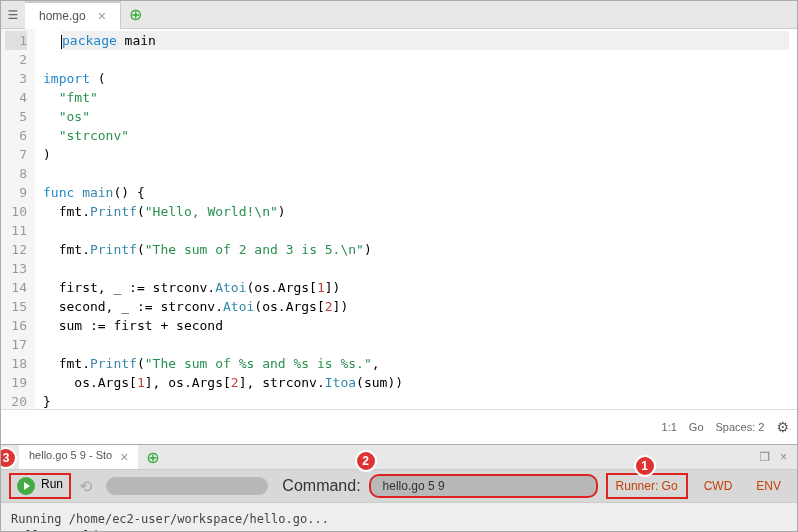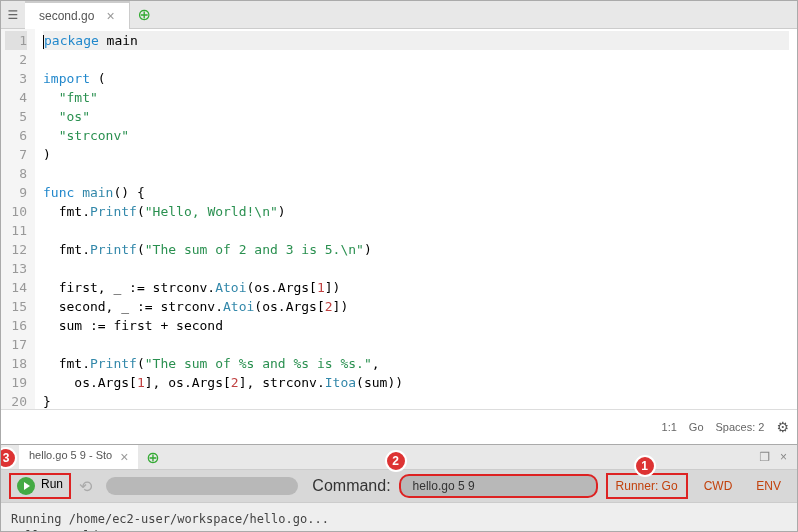--- a/index.html
+++ b/index.html
@@ -9,21 +9,21 @@
     .tab-icon-left { width: 24px; display: flex; align-items: center; justify-content: center; color: #666; }
     .tab { background: #fff; padding: 5px 14px; display: flex; align-items: center; gap: 12px; border-right: 1px solid #ccc; border-top: 2px solid transparent; font-size: 12px; color: #555; }
     .tab.active { border-top: 2px solid #ccc; }
     .tab-close { color: #999; cursor: pointer; font-size: 14px; }
     .tab-add { margin-left: 8px; color: #3a3; font-size: 16px; cursor: pointer; }
     
     .editor { display: flex; height: 380px; background: #fff; font-family: Consolas, monospace; font-size: 13px; }
     .gutter { background: #f5f5f5; color: #999; text-align: right; padding: 2px 8px 2px 4px; line-height: 19px; user-select: none; width: 34px; }
     .gutter div:first-child { background: #e0e0e0; }
     .code { flex: 1; padding: 2px 8px; line-height: 19px; white-space: pre; position: relative; }
-    .code .line:first-child { background: #f0f0f0; }
+    .code .line:first-child { background: #f0f0f0; margin-left: 18px; }
     .kw { color: #2288cc; }
     .str { color: #2a9050; }
     .ident { color: #3388aa; }
     .num { color: #c04040; }
     .cursor { border-left: 1px solid #000; display: inline-block; height: 14px; vertical-align: middle; }
     
     .status-bar { display: flex; justify-content: flex-end; align-items: center; gap: 12px; padding: 2px 8px; background: #fff; border-top: 1px solid #ddd; font-size: 11px; color: #666; height: 35px; }
     .gear { font-size: 14px; color: #555; }
     
     .runner-tabs { display: flex; align-items: center; background: #e8e8e8; border-top: 1px solid #aaa; border-bottom: 1px solid #ccc; height: 26px; justify-content: space-between; position: relative; }
@@ -31,35 +31,35 @@
     .runner-tab { background: #fff; padding: 4px 10px; display: flex; align-items: flex-start; gap: 8px; font-size: 11px; color: #555; }
     .runner-right-icons { display: flex; gap: 10px; padding-right: 10px; color: #888; }
     
     .runner-toolbar { display: flex; align-items: center; background: #d8d8d8; padding: 4px 8px; gap: 8px; height: 32px; position: relative; }
     .run-btn { display: flex; align-items: flex-start; gap: 6px; padding: 2px 6px; cursor: pointer; }
     .play-icon { width: 18px; height: 18px; background: #4a4; border-radius: 50%; display: flex; align-items: center; justify-content: center; color: #fff; font-size: 10px; }
     .play-icon::after { content: ""; border-left: 6px solid #fff; border-top: 4px solid transparent; border-bottom: 4px solid transparent; margin-left: 2px; }
     .reload-icon { color: #aaa; font-size: 16px; }
     .cmd-bar { flex: 1; background: #b8b8b8; border-radius: 10px; height: 18px; margin: 0 6px; }
     .cmd-label { color: #333; font-size: 16px; }
-    .cmd-input { background: #b8b8b8; border: none; border-radius: 10px; padding: 3px 12px; width: 199px; color: #333; font-size: 12px; }
+    .cmd-input { background: #b8b8b8; border: none; border-radius: 10px; padding: 3px 12px; width: 229px; color: #333; font-size: 12px; }
     .toolbar-text { color: #c2410c; font-size: 12px; padding: 4px 8px; cursor: pointer; }
     
     .red-box { border: 2px solid #d22; }
     .badge { position: absolute; width: 22px; height: 22px; background: #d33; border: 2px solid #fff; border-radius: 50%; color: #fff; display: flex; align-items: center; justify-content: center; font-weight: bold; font-size: 12px; z-index: 10; }
     
     .console { background: #eee; padding: 8px 10px; font-family: Consolas, monospace; font-size: 12px; color: #444; line-height: 17px; white-space: pre; border-top: 1px solid #ccc; height: 78px; }
   </style>
 </head>
 <body>
 
 <div class="top-tabs">
   <div class="tab-icon-left">☰</div>
   <div class="tab active">
-    <span>second.go</span>
+    <span>home.go</span>
     <span class="tab-close">×</span>
   </div>
   <div class="tab-add">⊕</div>
 </div>
 
 <div class="editor">
   <div class="gutter" id="gutter">
       <div>1</div>
       <div>2</div>
       <div>3</div>

